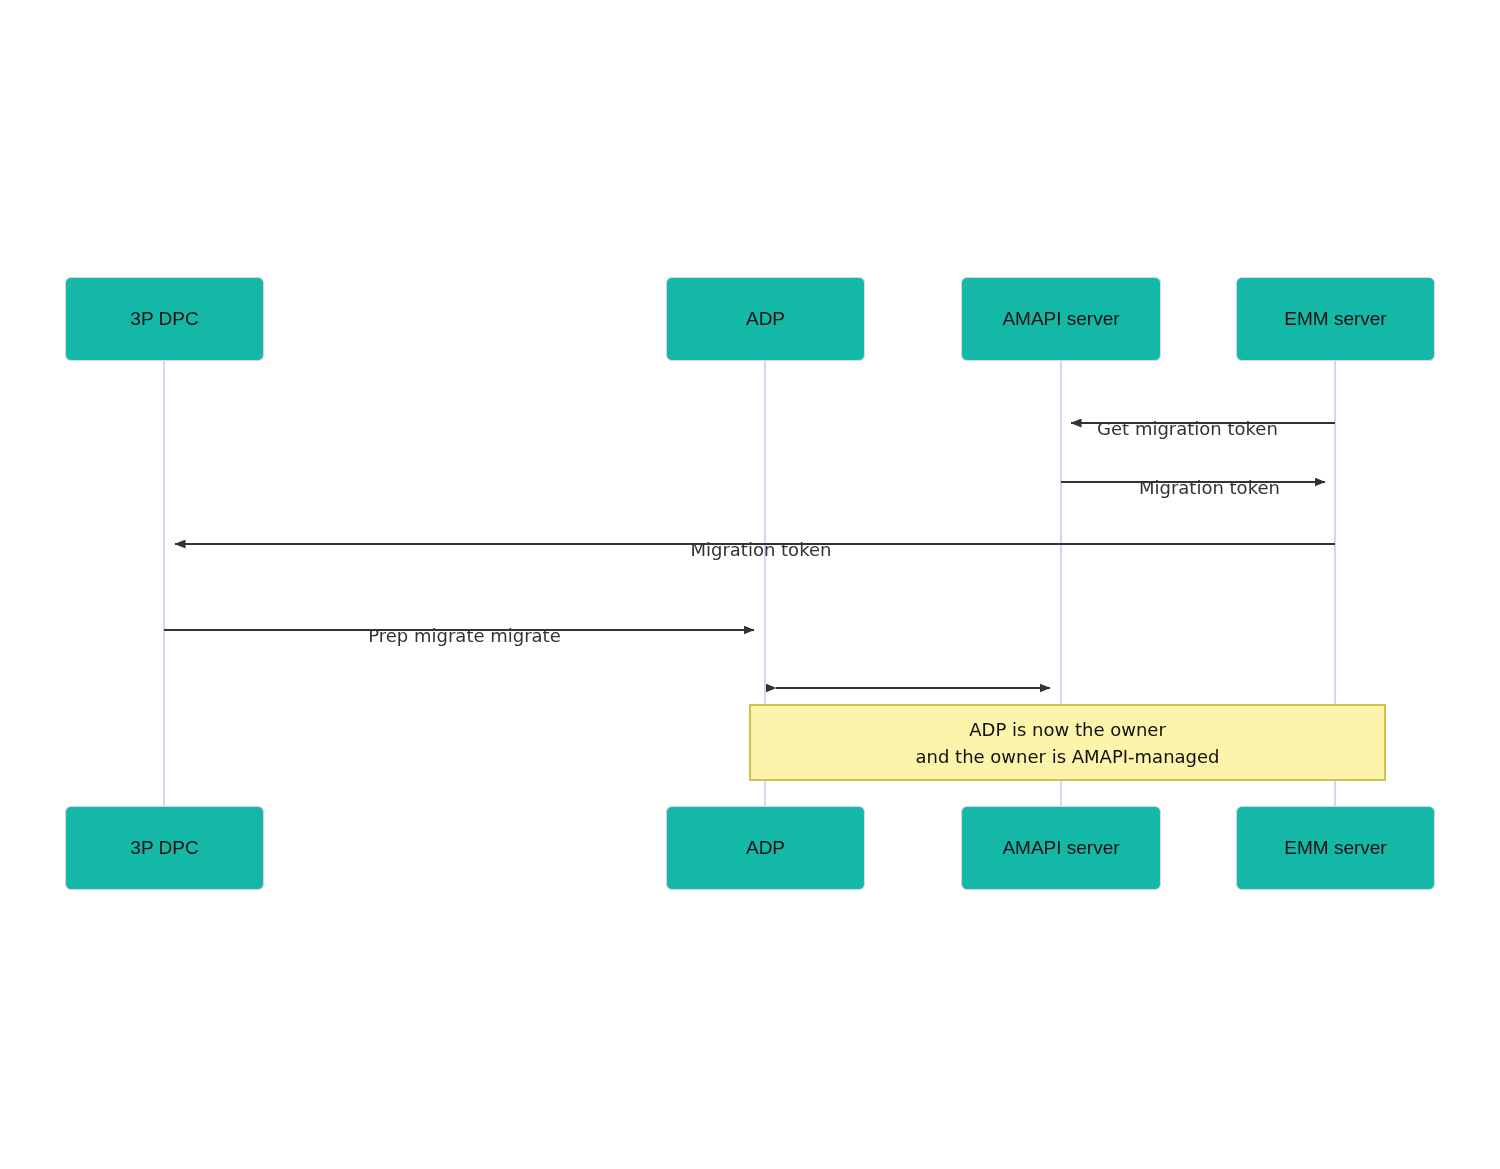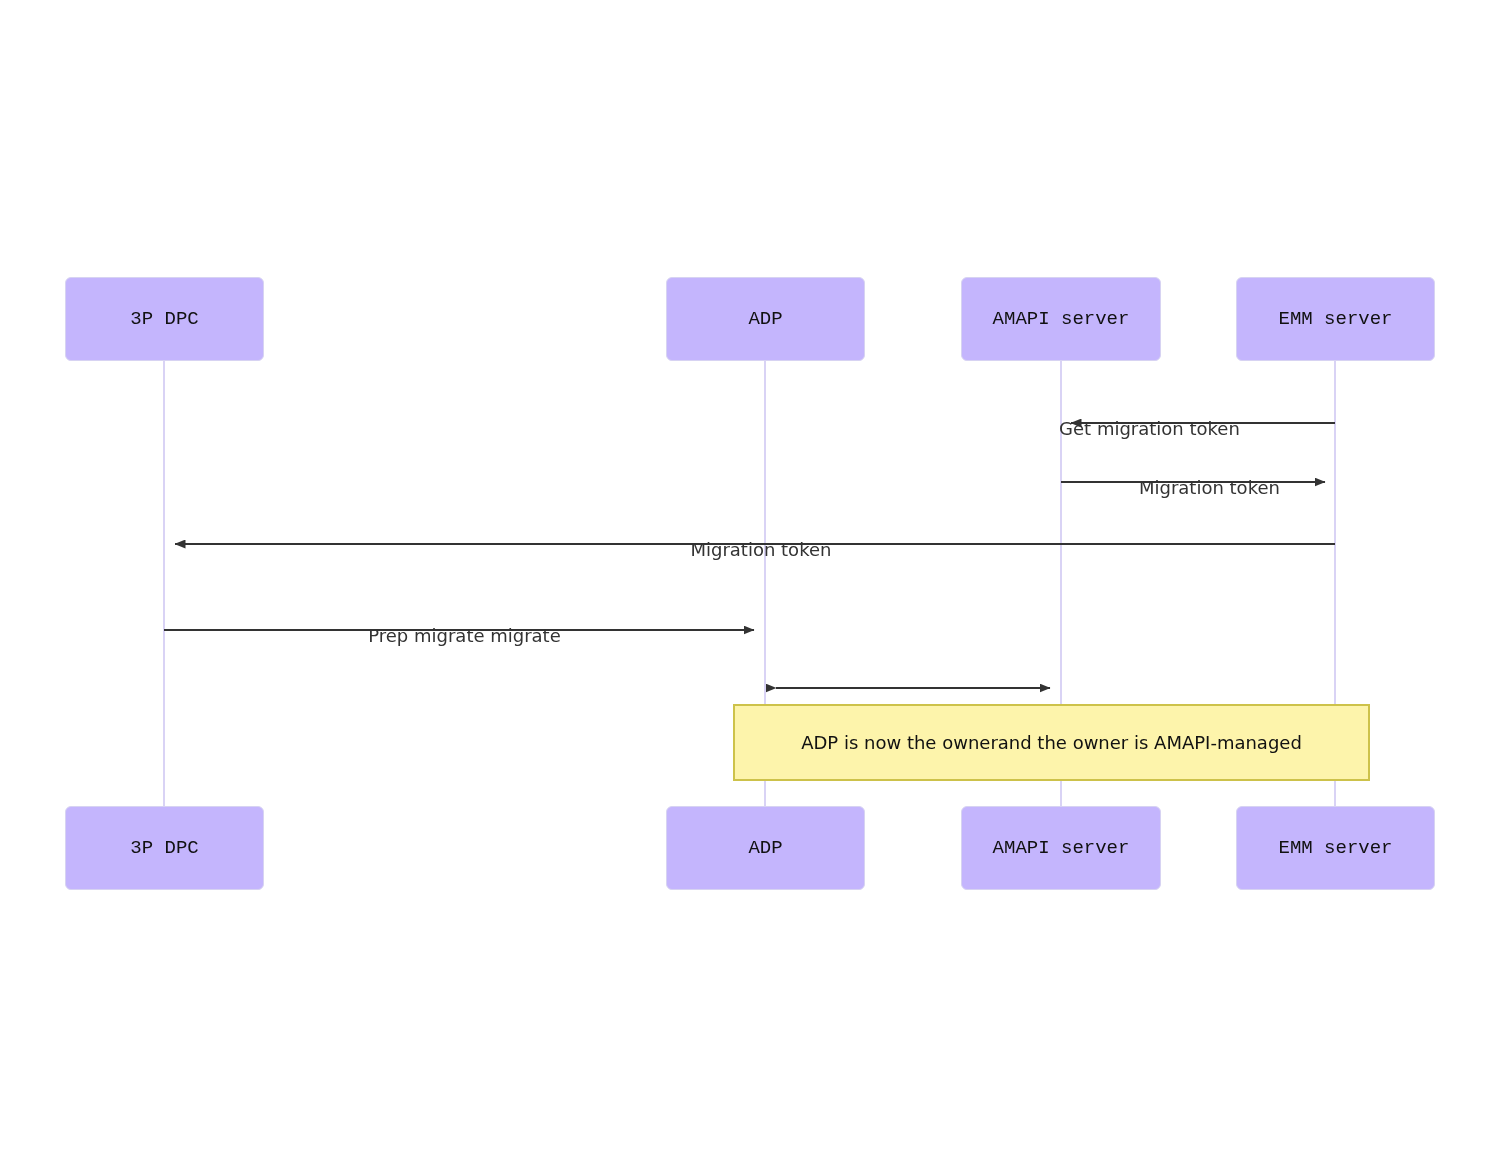--- a/index.html
+++ b/index.html
@@ -17,29 +17,29 @@
   }
   #diagram {
     position: absolute;
     left: 0; top: 0;
     width: 1500px;
     height: 1169px;
   }
   .actor-box {
     position: absolute;
     box-sizing: border-box;
-    background: #c4b5fd;
+    background: #14b8a6;
     border: 1px solid #d7d3f2;
     border-radius: 6px;
     display: flex;
     align-items: center;
     justify-content: center;
     color: #111111;
     font-size: 19px;
-    font-family: Liberation Mono, monospace;
+    font-family: Liberation Sans, sans-serif;
   }
   .lifeline {
     position: absolute;
     width: 2px;
     background: #d9d3f5;
   }
   .msg-label {
     position: absolute;
     color: #333333;
     font-size: 18px;
@@ -47,28 +47,29 @@
     text-align: center;
     white-space: pre;
     font-family: "DejaVu Sans", "Liberation Sans", sans-serif;
   }
   .note-box {
     position: absolute;
     box-sizing: border-box;
     background: #fdf4ab;
     border: 2px solid #cdc24a;
     display: flex;
-    flex-direction: row;
+    flex-direction: column;
     align-items: center;
     justify-content: center;
     color: #111111;
     font-size: 18px;
     line-height: 27px;
     text-align: center;
     font-family: "DejaVu Sans", "Liberation Sans", sans-serif;
+    margin-left: 16px;
   }
   .arrow-svg {
     position: absolute;
     left: 0; top: 0;
     width: 1500px;
     height: 1169px;
     pointer-events: none;
   }
 </style>
 </head>
@@ -121,21 +122,21 @@
 
     <line x1="1061" y1="482" x2="1325" y2="482" stroke="#333333" stroke-width="2" marker-end="url(#head-r)"></line>
 
     <line x1="1335" y1="544" x2="175" y2="544" stroke="#333333" stroke-width="2" marker-end="url(#head-l)"></line>
 
     <line x1="164" y1="630" x2="754" y2="630" stroke="#333333" stroke-width="2" marker-end="url(#head-r)"></line>
 
     <line x1="776" y1="688" x2="1050" y2="688" stroke="#333333" stroke-width="2" marker-start="url(#head-l)" marker-end="url(#head-r)"></line>
   </svg>
 
-  <div class="msg-label" style="left:1023px; top:390px; width:230px;">
+  <div class="msg-label" style="left:1061px; top:390px; width:230px;">
     <span>Get migration token</span>
   </div>
 
   <div class="msg-label" style="left:1061px; top:449px; width:274px;">
     <span>Migration token</span>
   </div>
 
   <div class="msg-label" style="left:164px; top:511px; width:1171px;">
     <span>Migration token</span>
   </div>

